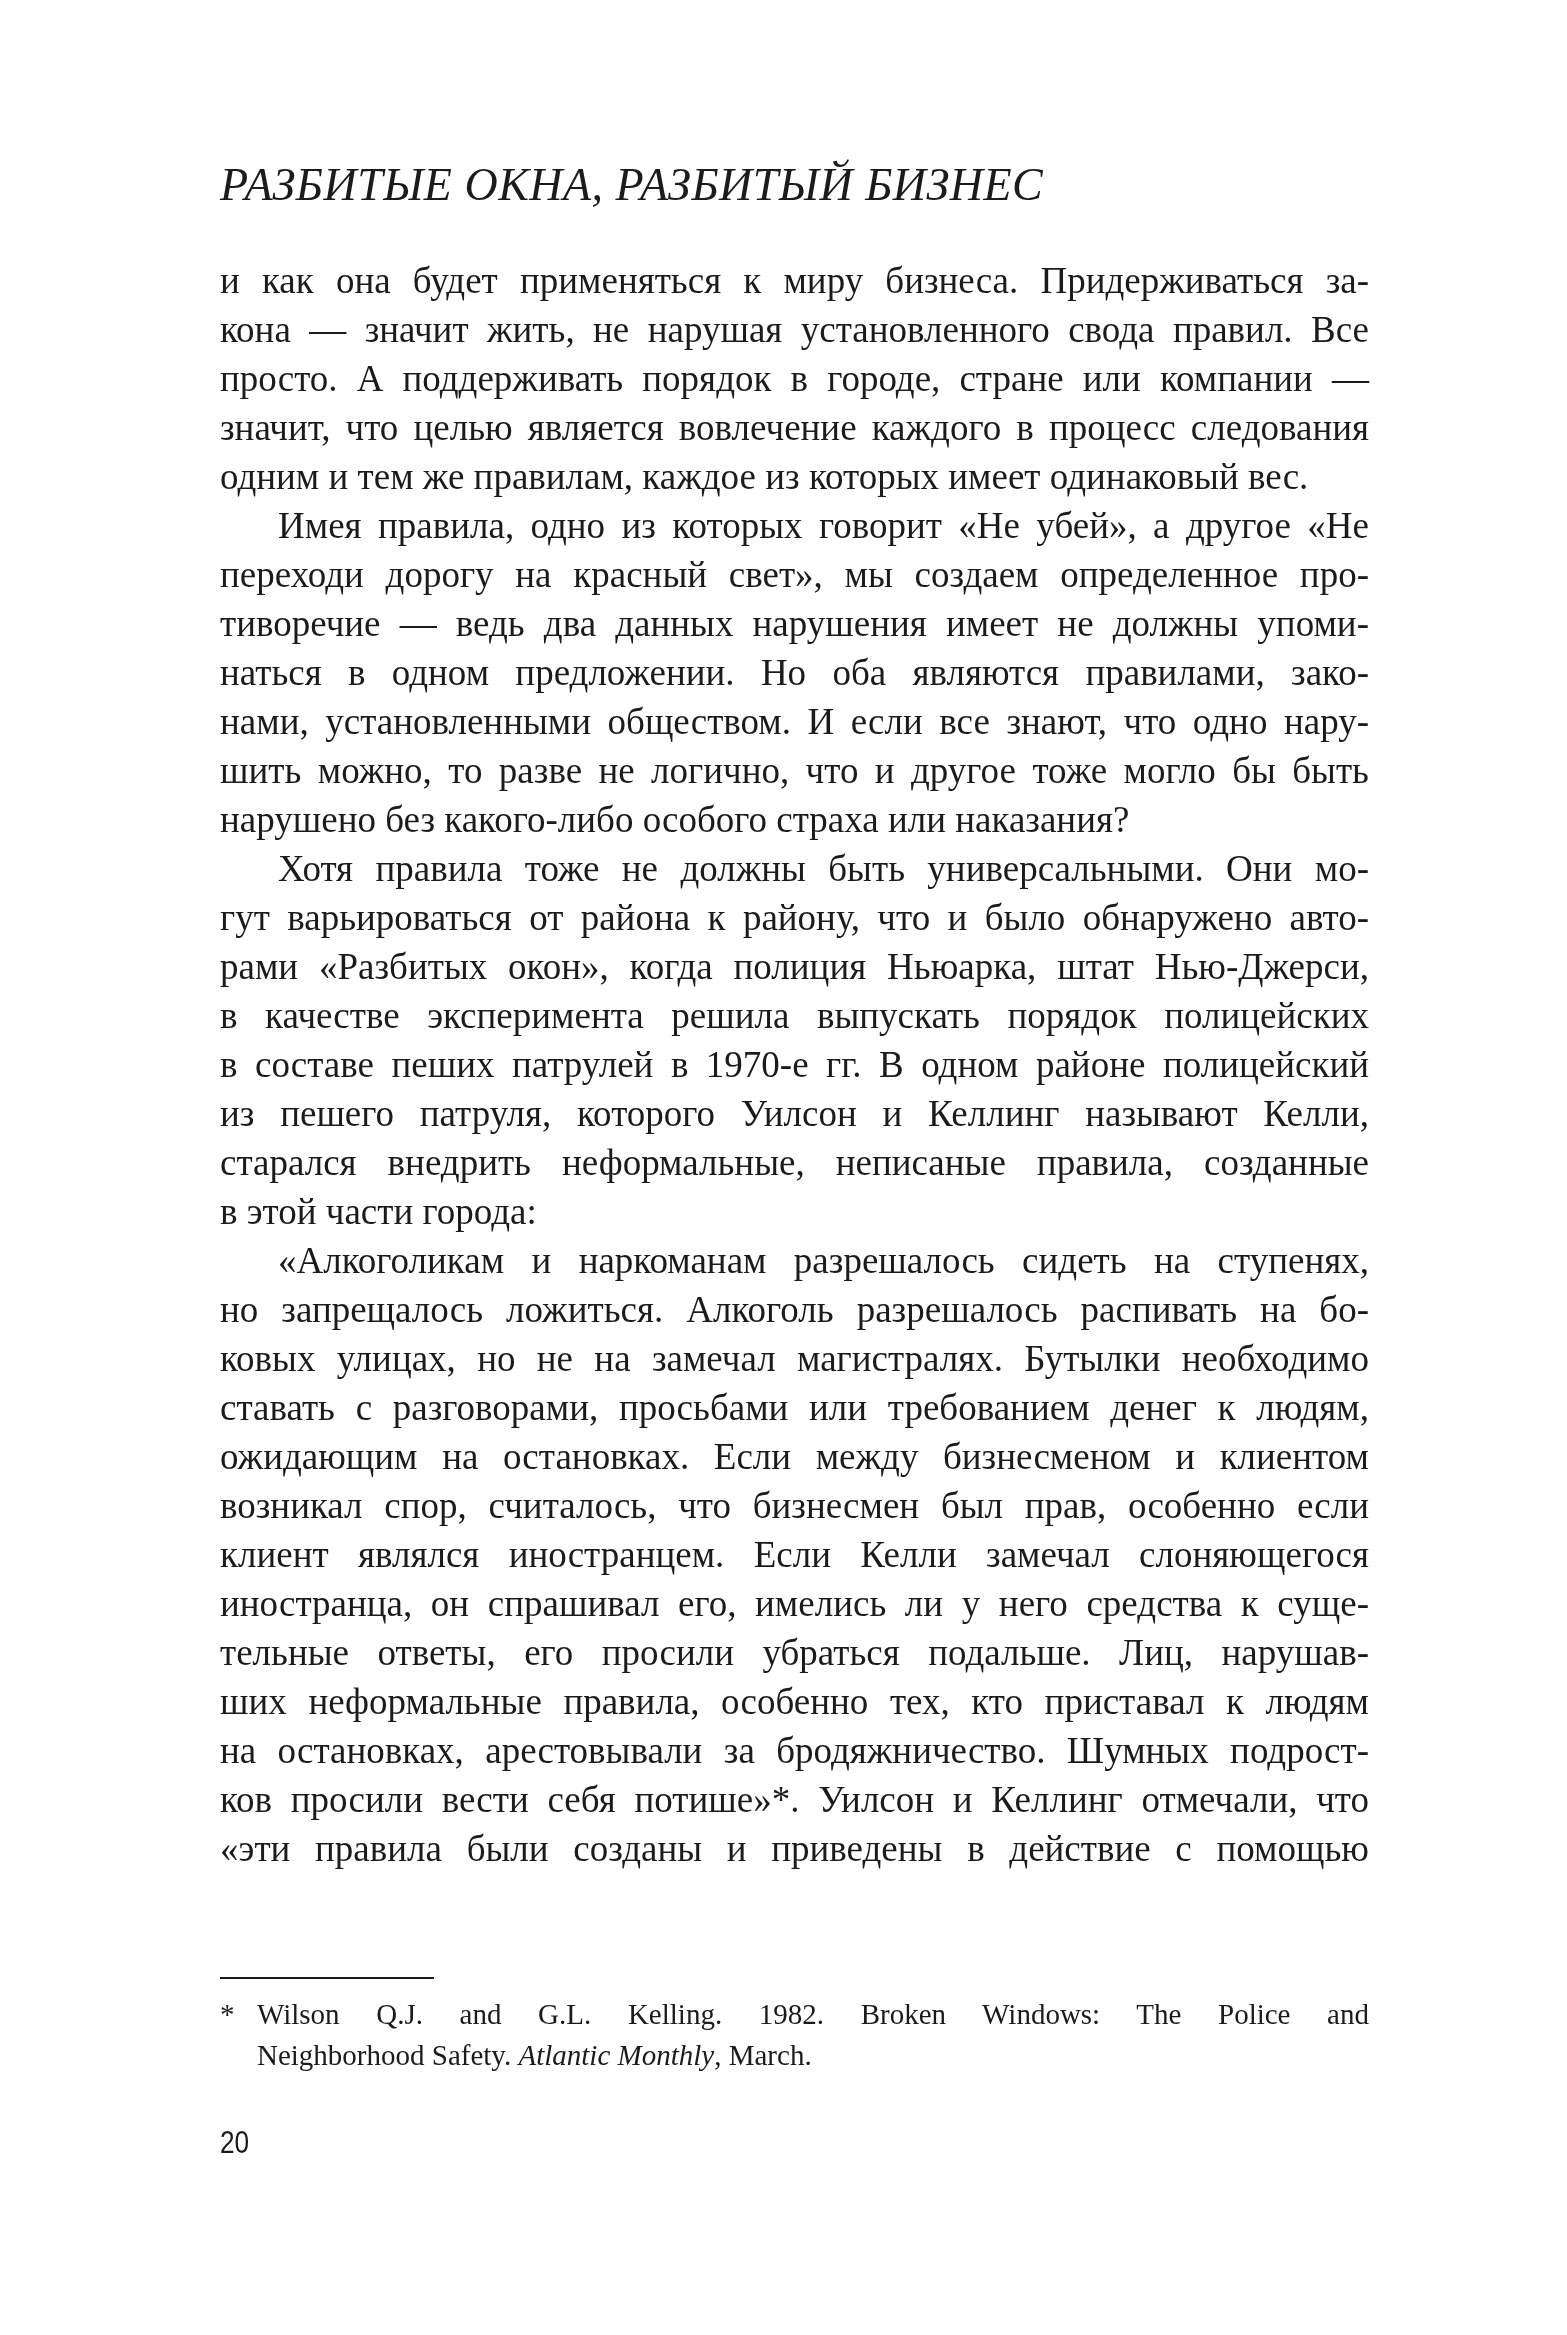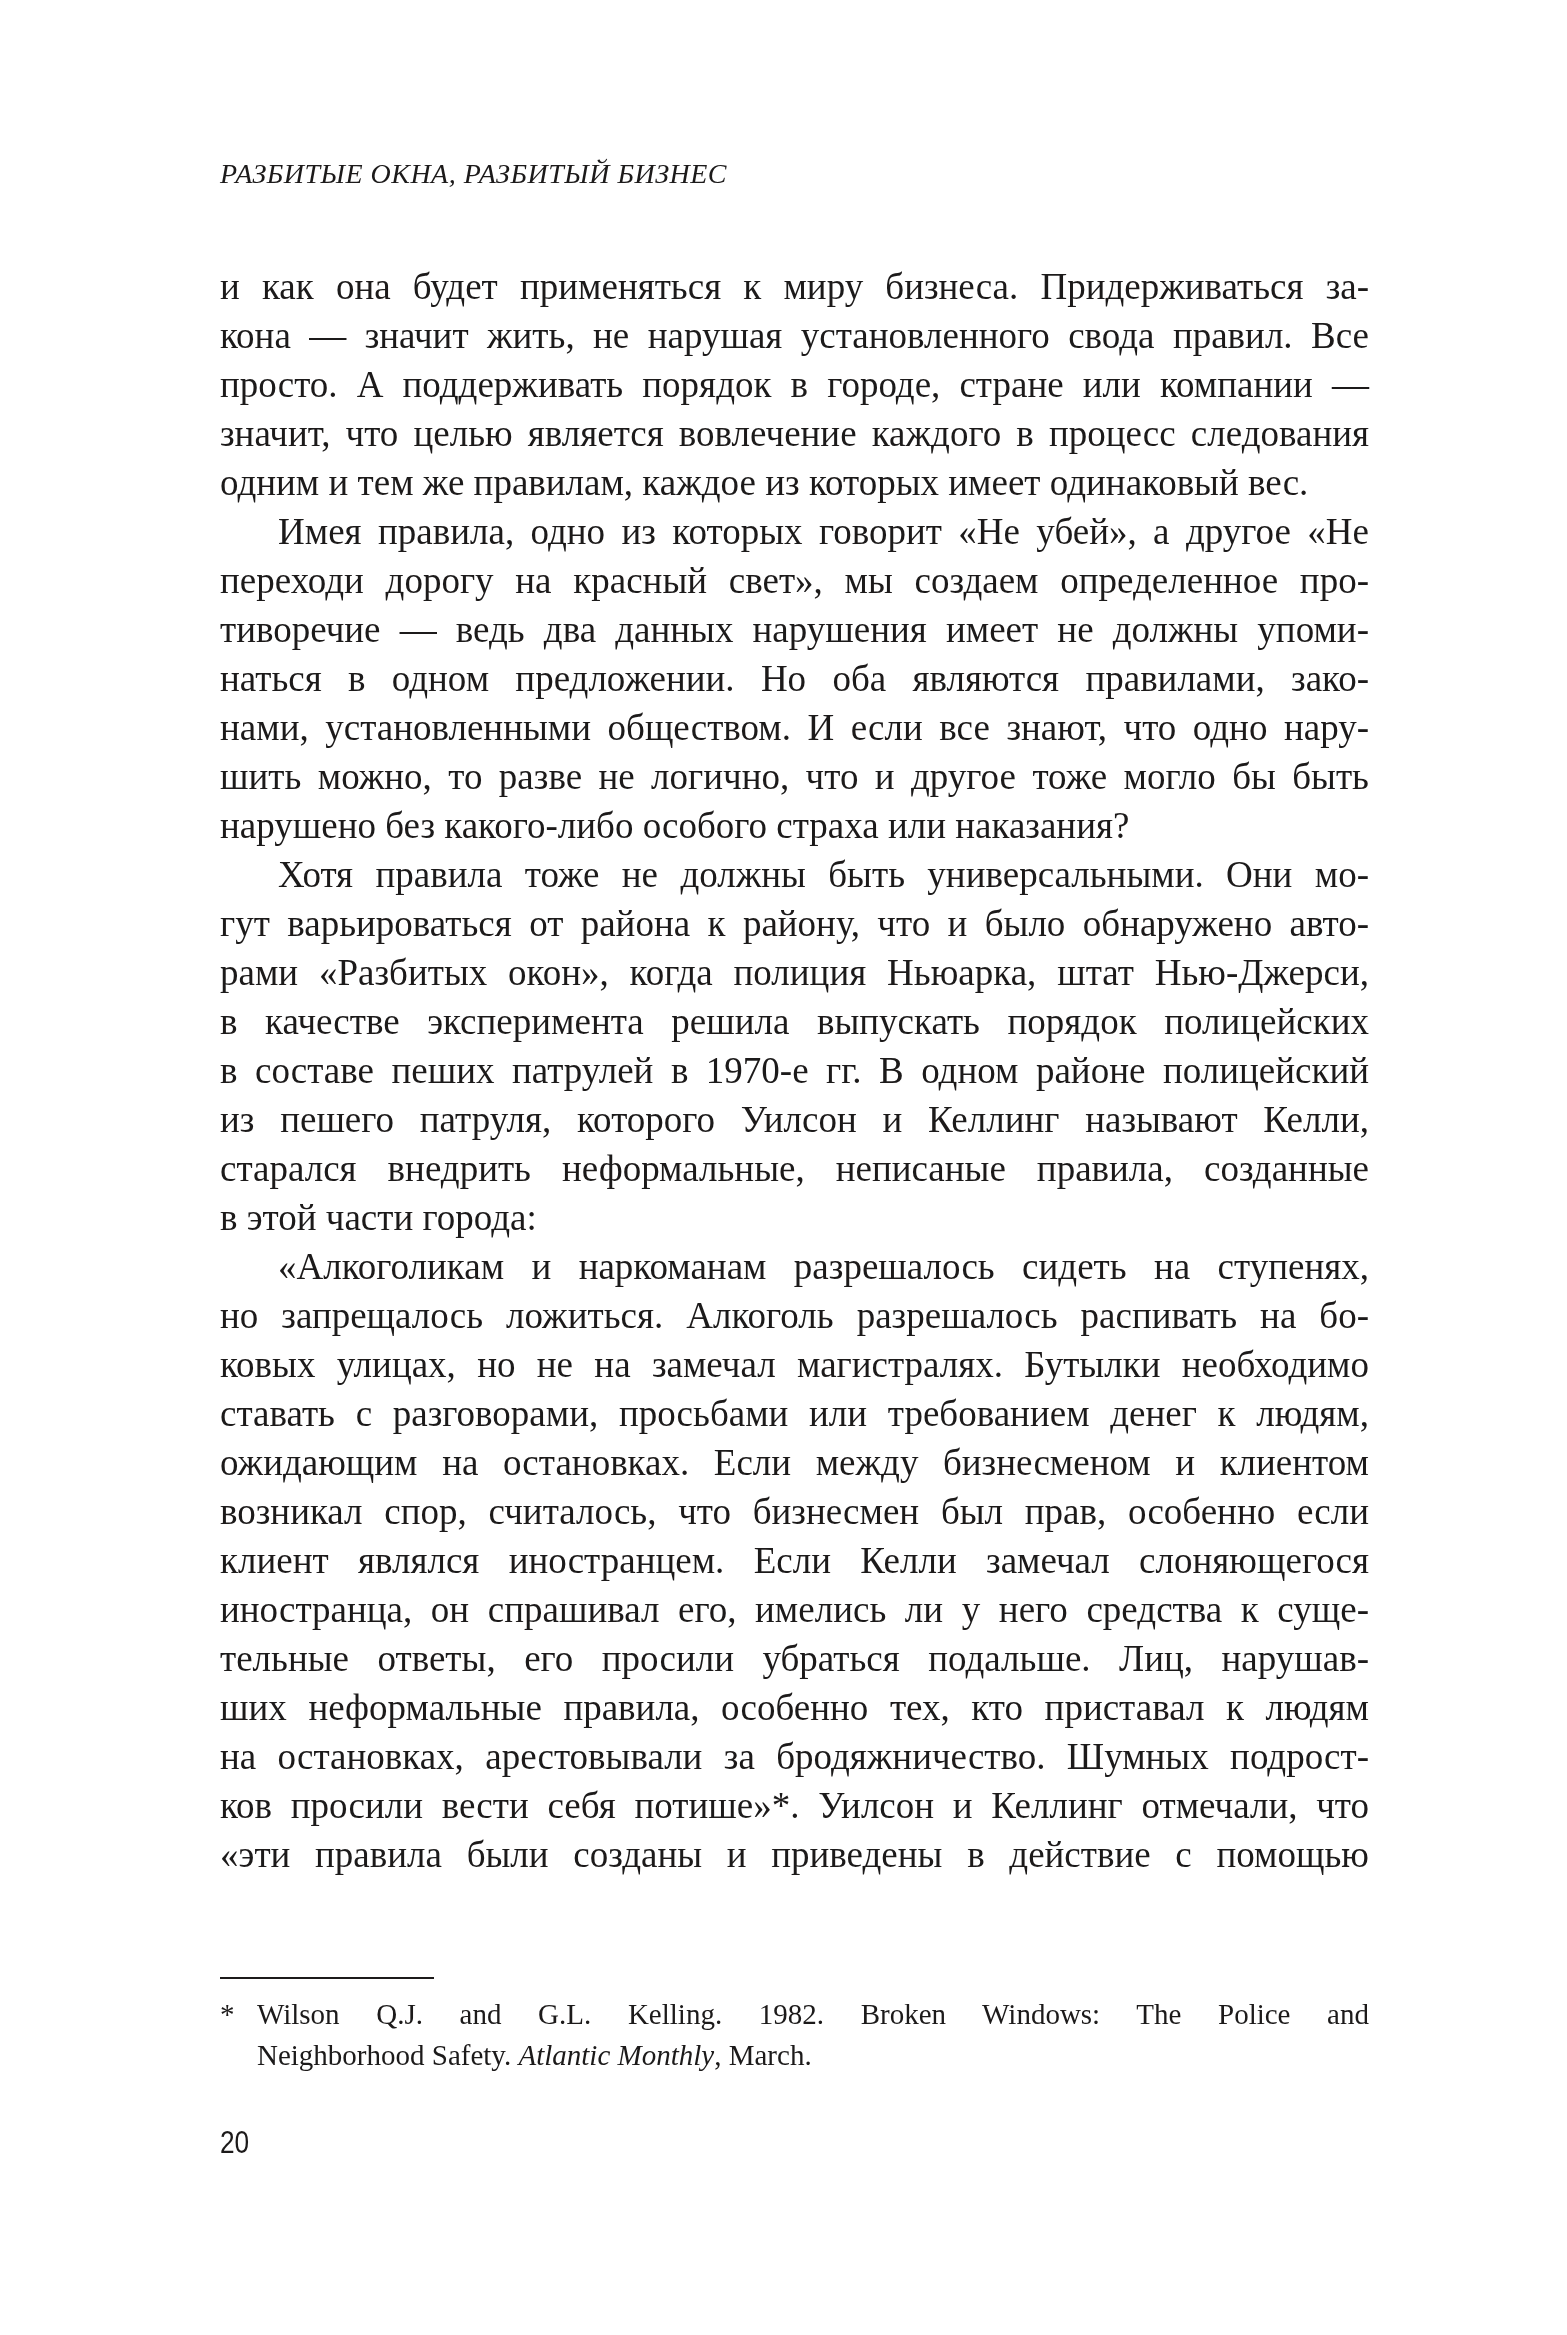--- a/index.html
+++ b/index.html
@@ -12,29 +12,29 @@
       height: 2335px;
       position: relative;
       overflow: hidden;
       color: #1c1a1a;
       font-family: "Liberation Serif", "DejaVu Serif", serif;
     }
     .running-head {
       position: absolute;
       left: 220px;
       top: 158px;
-      font-size: 28px;
+      font-size: 46px;
       font-style: italic;
       letter-spacing: 0.5px;
       white-space: nowrap;
     }
     .body-text {
       position: absolute;
       left: 220px;
-      top: 262px;
+      top: 256px;
       width: 1149px;
       font-size: 37px;
       line-height: 49px;
     }
     .line {
       display: block;
       height: 49px;
       white-space: nowrap;
       text-align: justify;
       text-align-last: justify;

